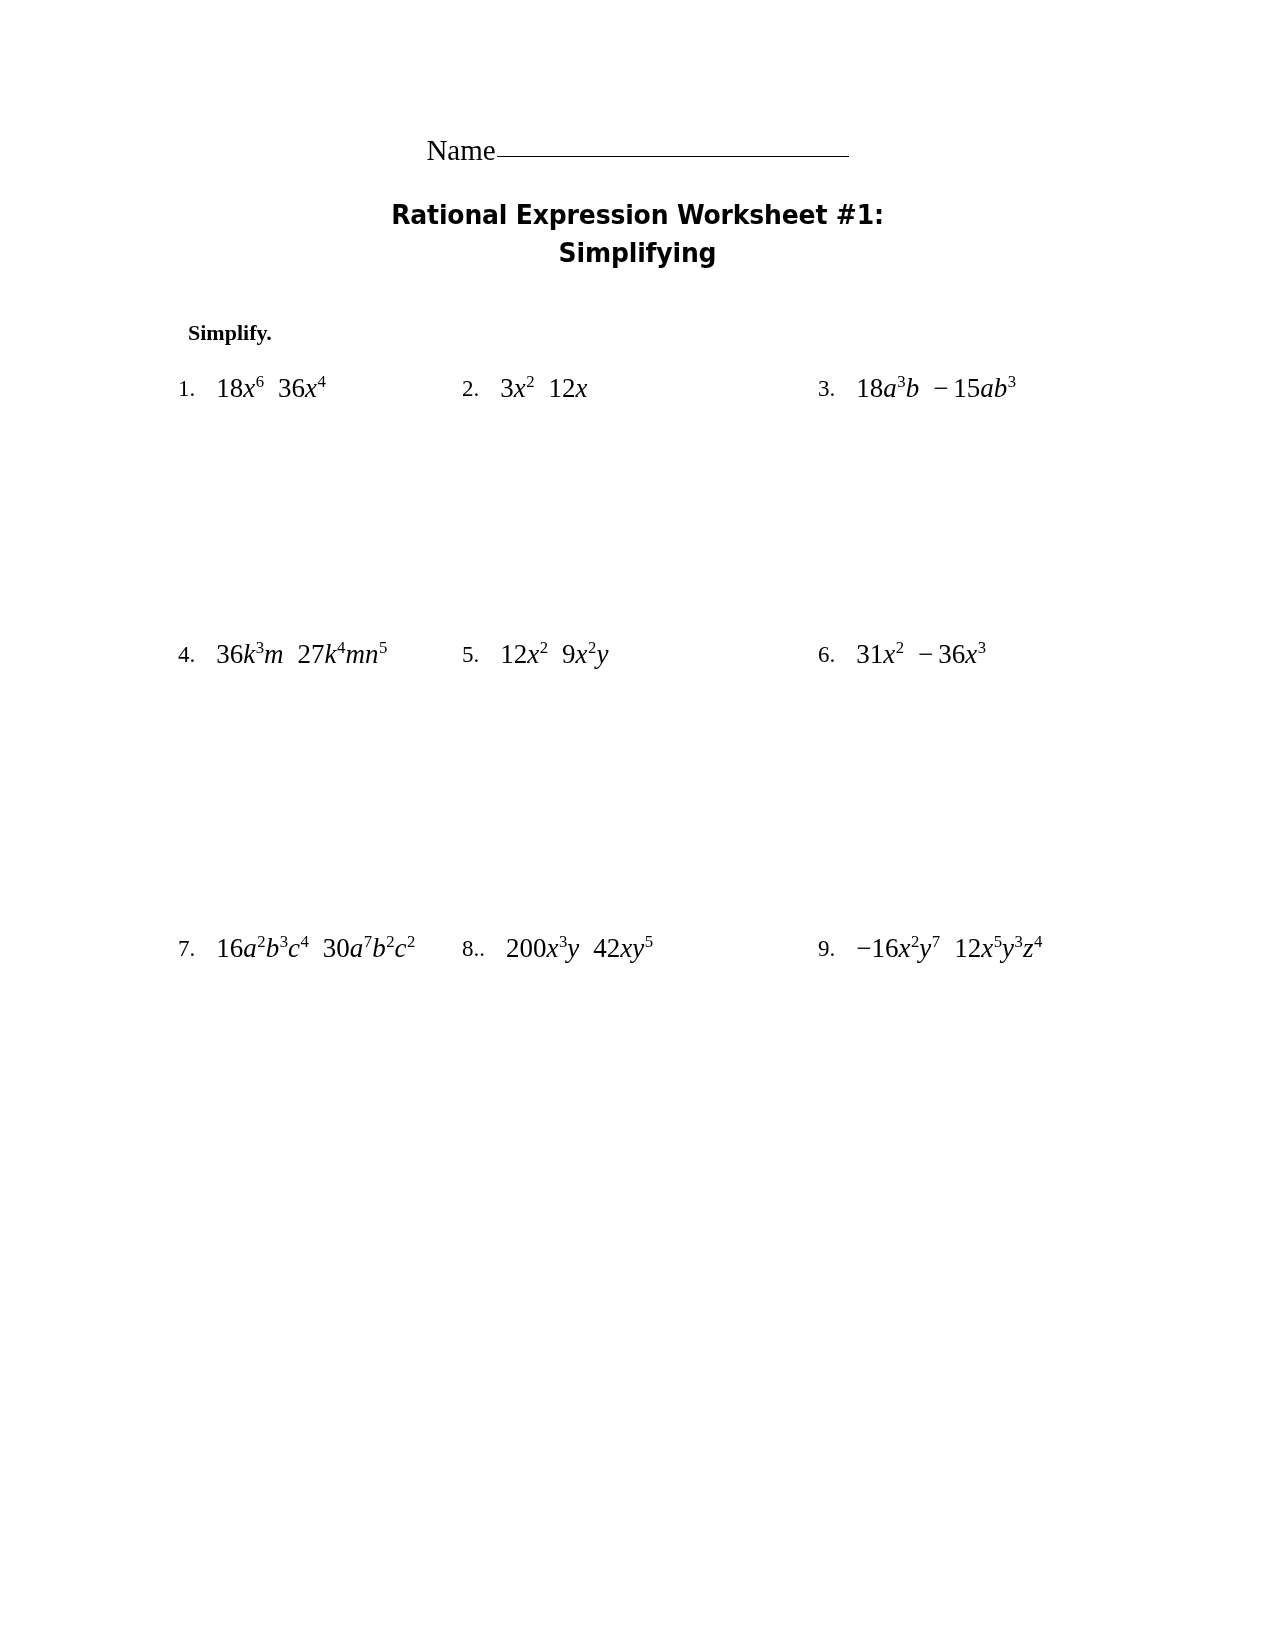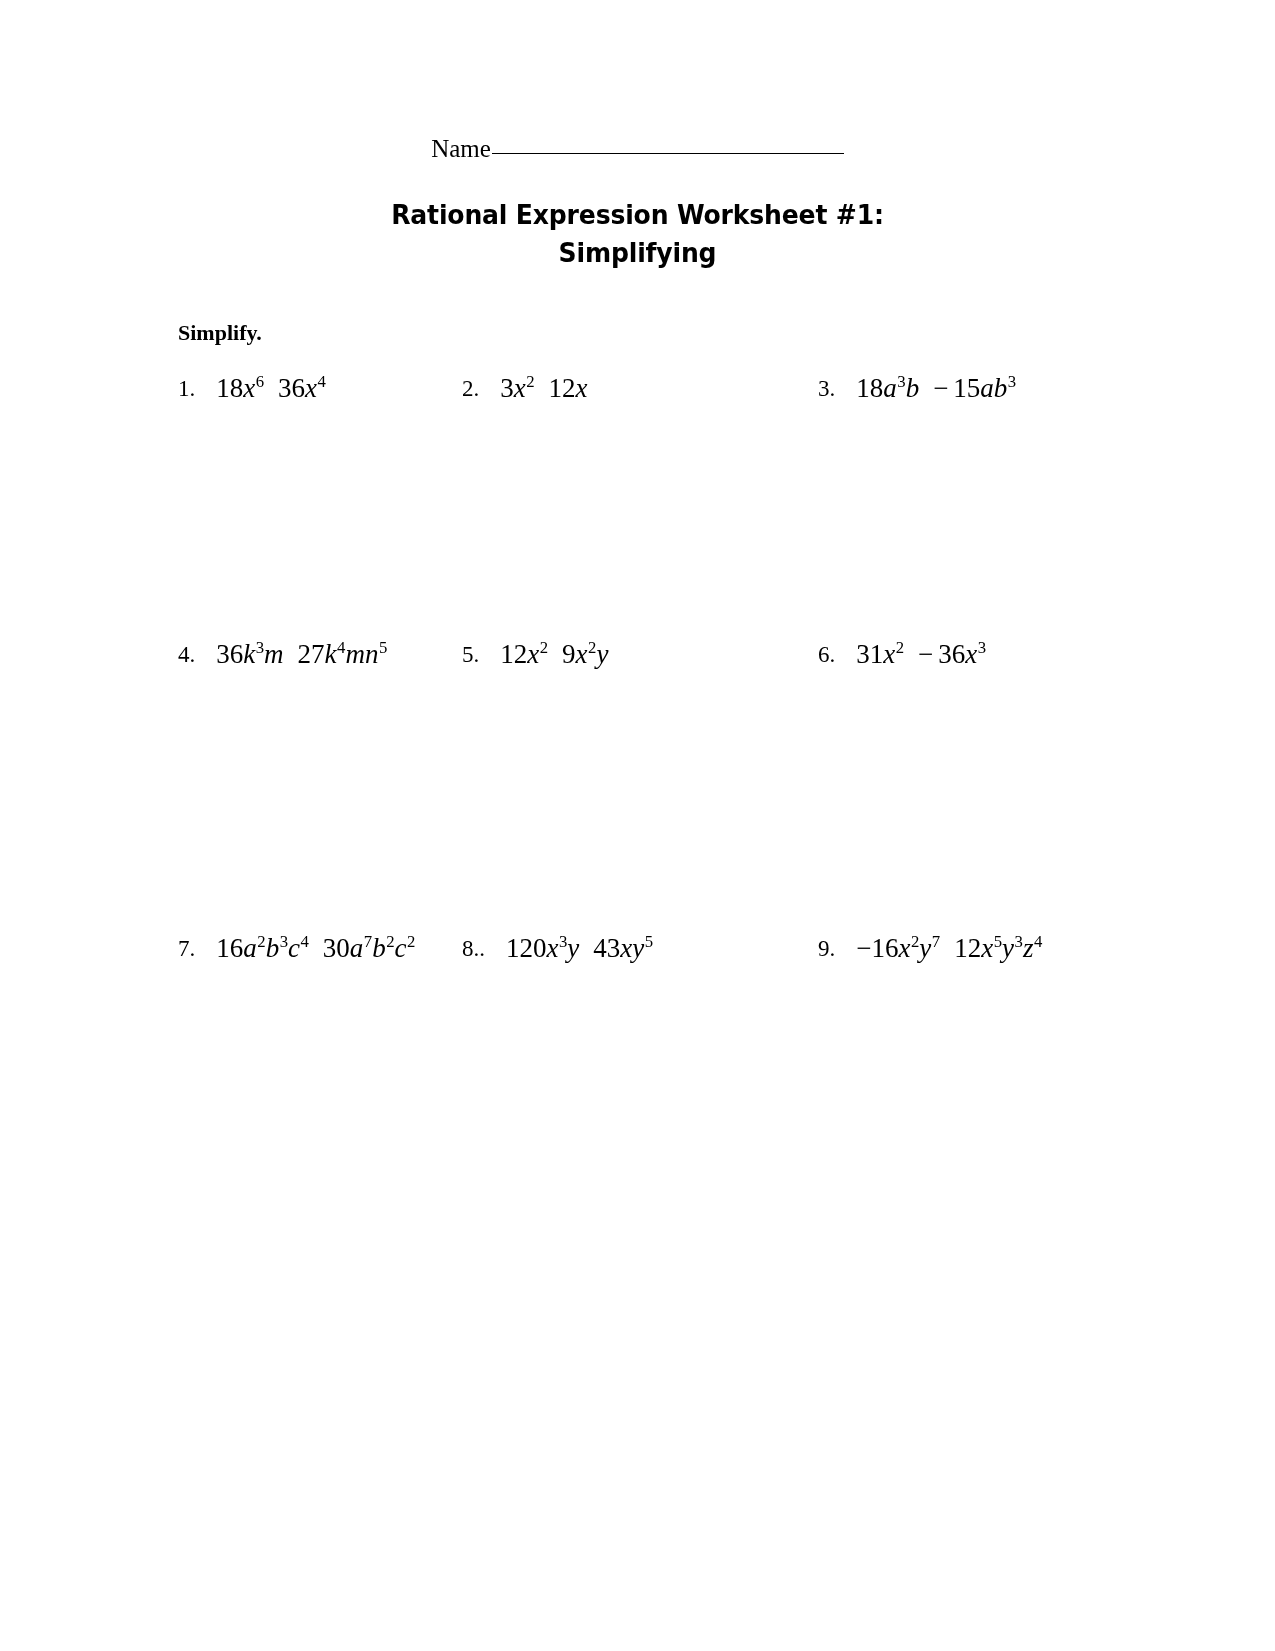--- a/index.html
+++ b/index.html
@@ -30,21 +30,21 @@
     text-align: center;
   }
   .name-inline {
     display: inline-block;
     white-space: nowrap;
     font-size: 25px;
     line-height: 1;
   }
   .name-label {
     font-family: "Liberation Serif", "DejaVu Serif", serif;
-    font-size: 25px;
+    font-size: 29px;
     vertical-align: baseline;
   }
   .name-rule {
     display: inline-block;
     width: 352px;
     border-bottom: 1.6px solid #000;
     vertical-align: 3px;
     margin-left: 1px;
   }
 
@@ -60,21 +60,21 @@
     font-size: 27px;
     line-height: 38px;
     letter-spacing: -0.2px;
     transform: scaleX(0.93);
     transform-origin: center top;
   }
 
   
   .instruction {
     position: absolute;
-    left: 178px;
+    left: 188px;
     top: 320px;
     font-family: "Liberation Serif", "DejaVu Serif", serif;
     font-weight: bold;
     font-size: 22px;
   }
 
   
   .grid {
     position: absolute;
     left: 0;
@@ -225,23 +225,23 @@
           <span class="prob-num">7.</span>
           <span class="frac">
             <span class="num"><span class="mnum">16</span><span class="mvar">a</span><span class="msup">2</span><span class="mvar">b</span><span class="msup">3</span><span class="mvar">c</span><span class="msup">4</span></span>
             <span class="bar"></span>
             <span class="den"><span class="mnum">30</span><span class="mvar">a</span><span class="msup">7</span><span class="mvar">b</span><span class="msup">2</span><span class="mvar">c</span><span class="msup">2</span></span>
           </span>
         </div>
       <div class="problem col-2">
           <span class="prob-num">8..</span>
           <span class="frac">
-            <span class="num"><span class="mnum">120</span><span class="mvar">x</span><span class="msup">3</span><span class="mvar">y</span></span>
-            <span class="bar"></span>
-            <span class="den"><span class="mnum">43</span><span class="mvar">xy</span><span class="msup">5</span></span>
+            <span class="num"><span class="mnum">200</span><span class="mvar">x</span><span class="msup">3</span><span class="mvar">y</span></span>
+            <span class="bar"></span>
+            <span class="den"><span class="mnum">42</span><span class="mvar">xy</span><span class="msup">5</span></span>
           </span>
         </div>
       <div class="problem col-3">
           <span class="prob-num">9.</span>
           <span class="frac">
             <span class="num"><span class="mneg">−</span><span class="mnum">16</span><span class="mvar">x</span><span class="msup">2</span><span class="mvar">y</span><span class="msup">7</span></span>
             <span class="bar"></span>
             <span class="den"><span class="mnum">12</span><span class="mvar">x</span><span class="msup">5</span><span class="mvar">y</span><span class="msup">3</span><span class="mvar">z</span><span class="msup">4</span></span>
           </span>
         </div>

